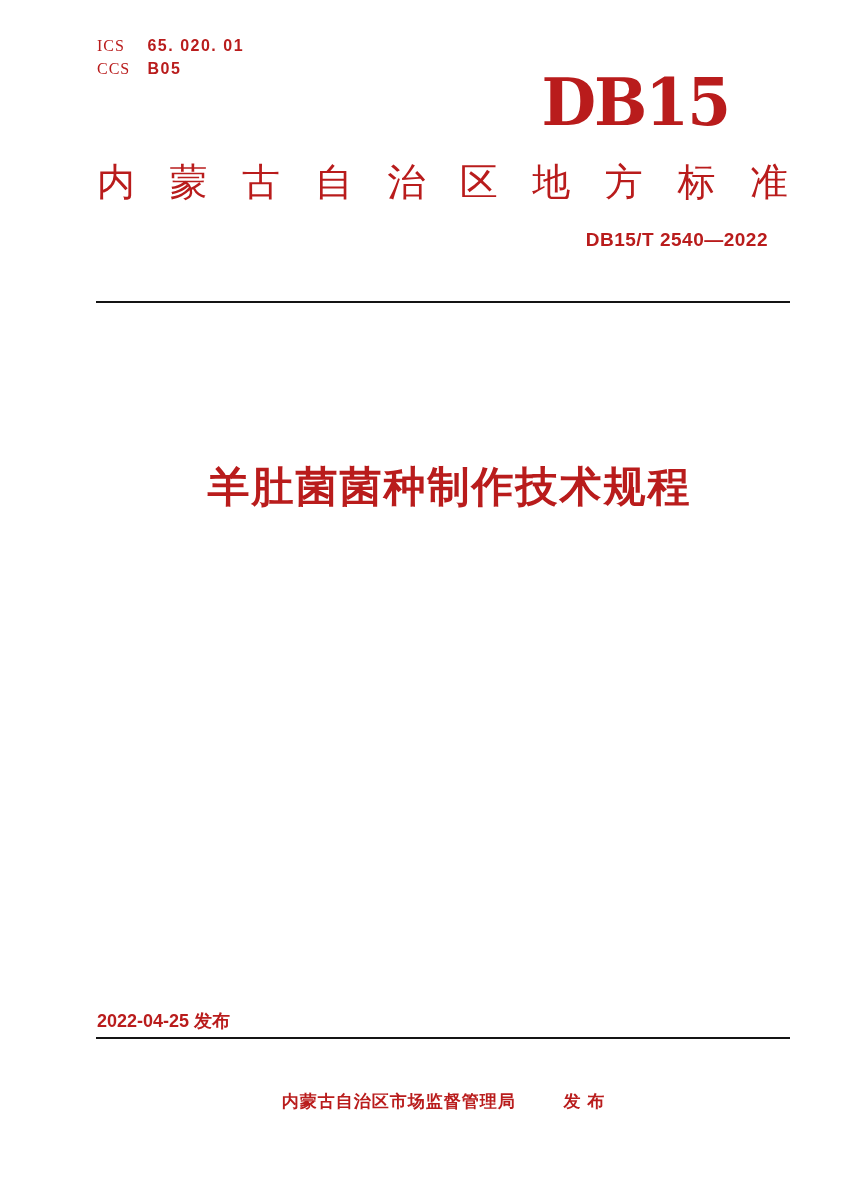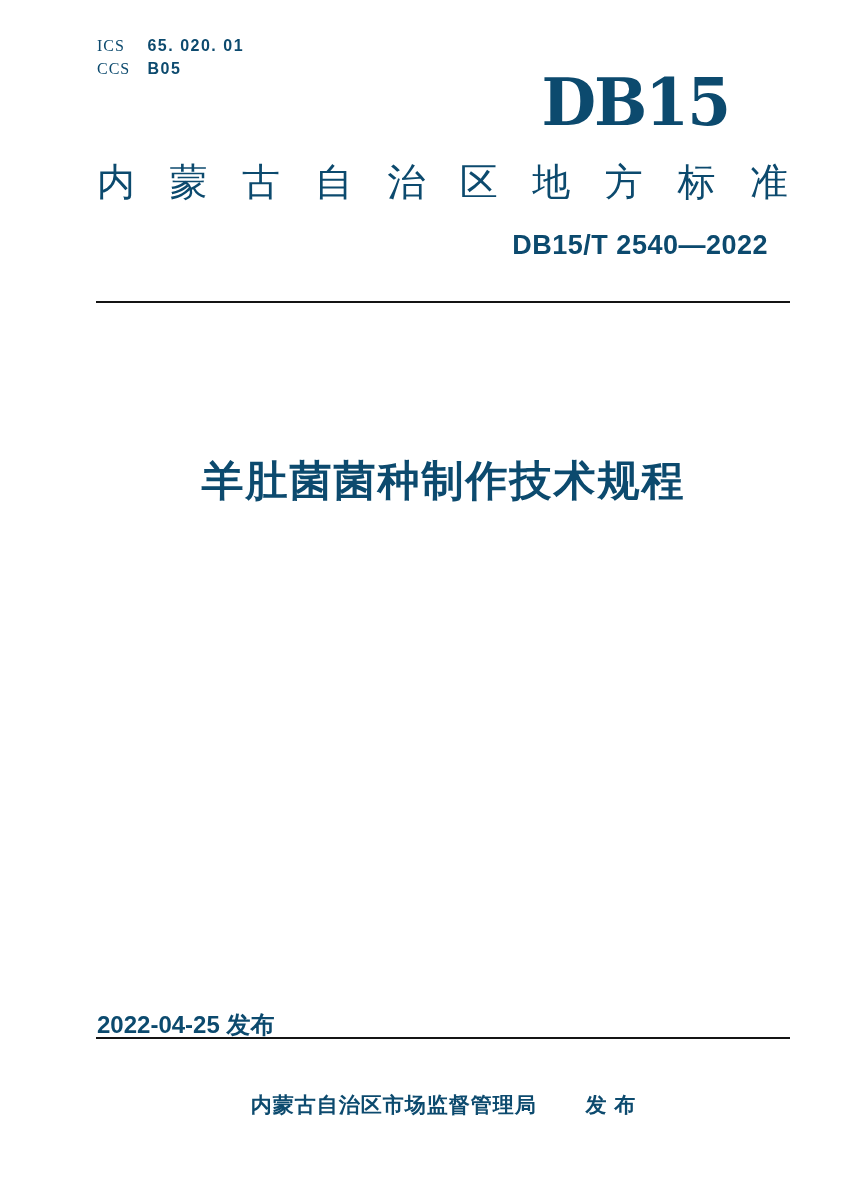--- a/index.html
+++ b/index.html
@@ -6,21 +6,21 @@
     margin: 0;
     padding: 0;
     background: #ffffff;
   }
   .page {
     position: relative;
     width: 850px;
     height: 1201px;
     margin: 0 auto;
     background: #ffffff;
-    color: #0c4a6e;
+    color: #b91c1c;
     font-family: "Liberation Sans", sans-serif;
     overflow: hidden;
   }
 
   
   .class-codes {
     position: absolute;
     left: 97px;
     top: 34px;
     font-size: 16px;
@@ -67,21 +67,21 @@
     font-size: 38px;
     font-weight: 500;
     line-height: 1;
     white-space: nowrap;
   }
 
   .standard-number {
     position: absolute;
     top: 229px;
     right: 82px;
-    font-size: 27px;
+    font-size: 19px;
     font-weight: 700;
     letter-spacing: 0.5px;
     line-height: 1.2;
     white-space: nowrap;
   }
 
   .rule {
     position: absolute;
     left: 96px;
     width: 694px;
@@ -89,21 +89,21 @@
     background: #141414;
   }
   .rule-top { top: 301px; }
   .rule-bottom { top: 1037px; }
 
   .doc-title {
     position: absolute;
     left: 97px;
     top: 457px;
     width: 693px;
-    margin: 0;
+    margin: 6px;
     text-align: center;
     font-size: 42px;
     font-weight: 700;
     letter-spacing: 2px;
     line-height: 1.15;
     white-space: nowrap;
   }
 
   .doc-subtitle {
     position: absolute;
@@ -118,33 +118,33 @@
     white-space: nowrap;
   }
 
   .dates-row {
     position: absolute;
     left: 97px;
     top: 1011px;
     width: 693px;
     display: flex;
     justify-content: space-between;
-    font-size: 24px;
+    font-size: 18px;
     font-weight: 700;
     line-height: 1.2;
     white-space: nowrap;
   }
 
   .publisher-line {
     position: absolute;
     left: 97px;
     top: 1092px;
     width: 693px;
     text-align: center;
-    font-size: 21px;
+    font-size: 17px;
     font-weight: 700;
     letter-spacing: 1px;
     line-height: 1.2;
     white-space: nowrap;
   }
   .publish-action {
     display: inline-block;
     margin-left: 42px;
   }
 </style>

